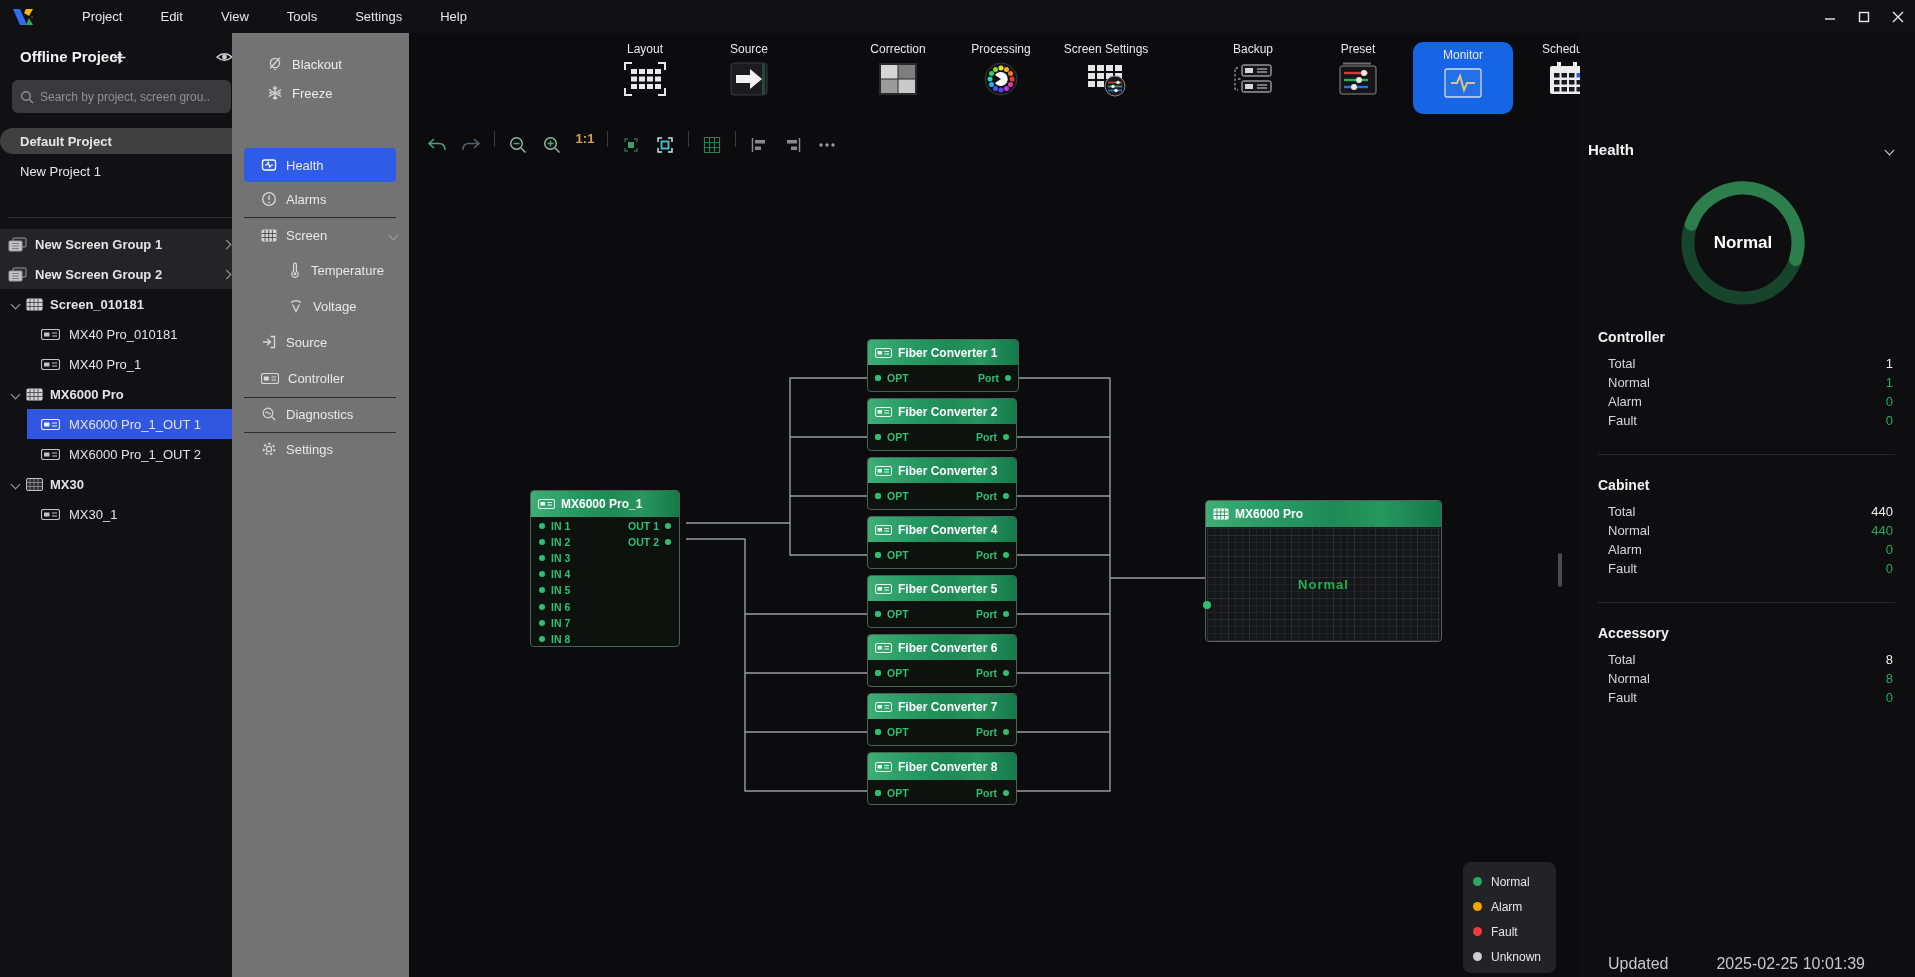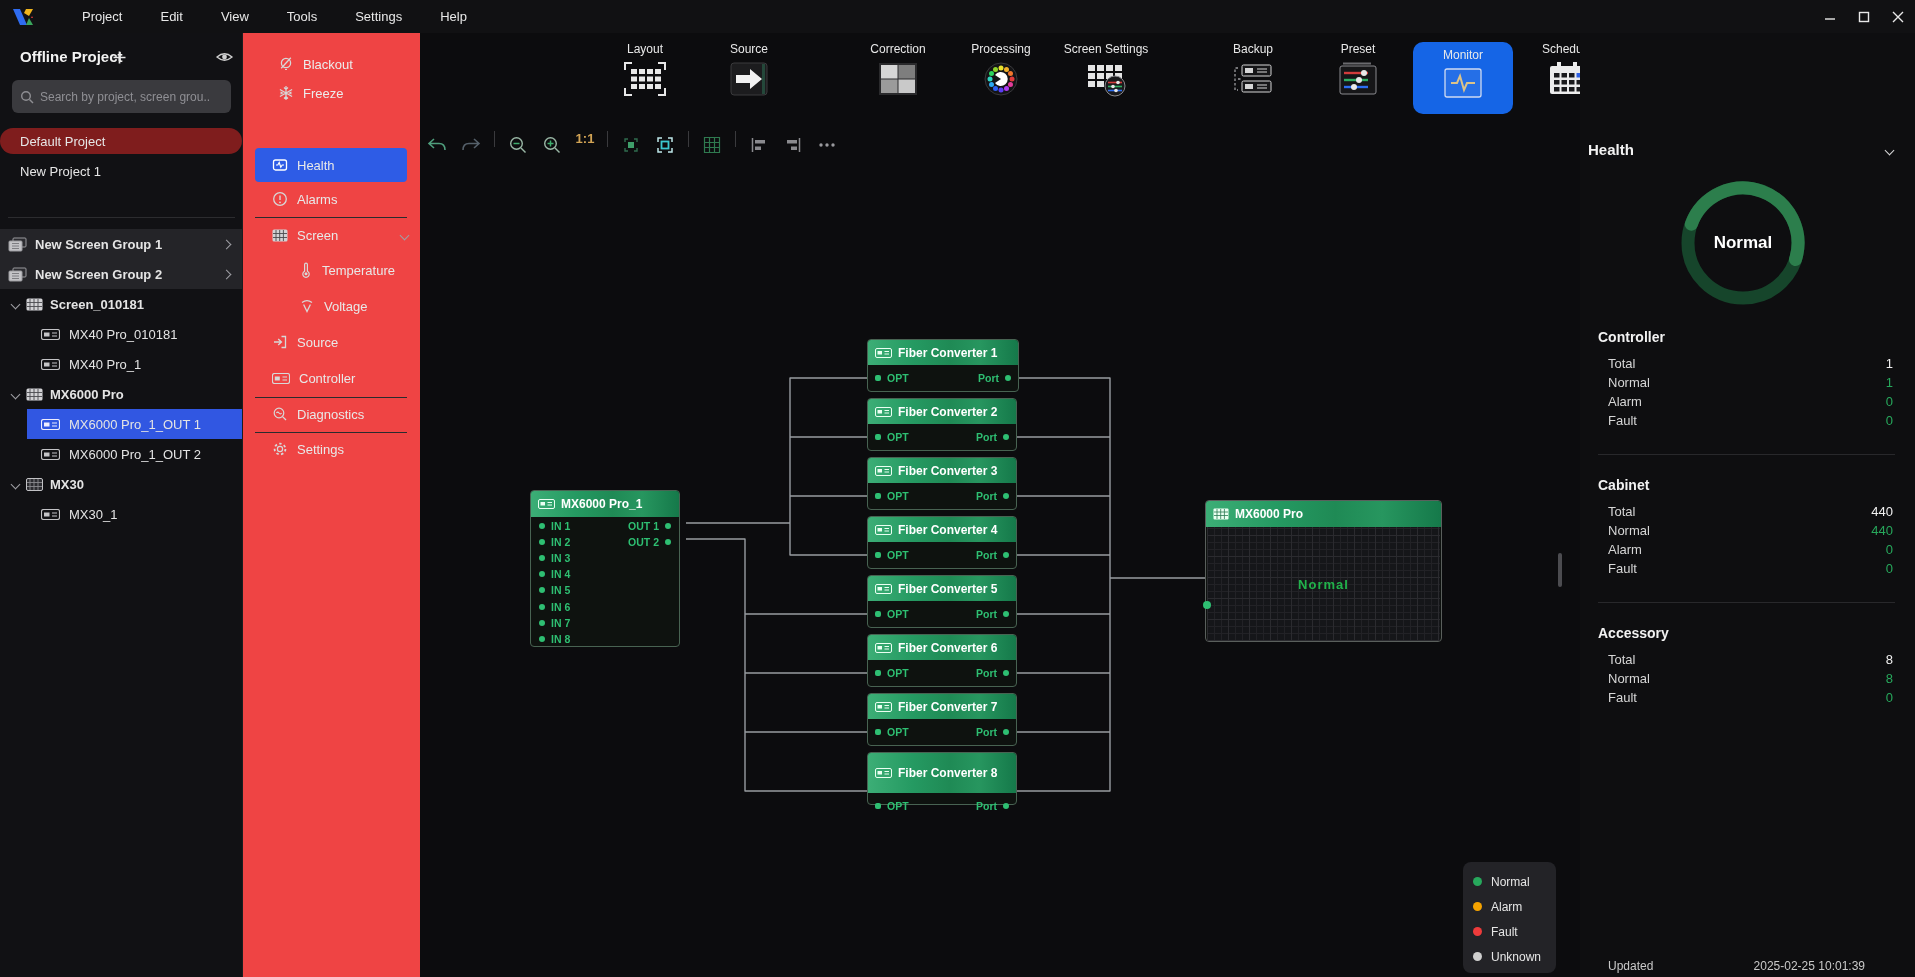--- a/index.html
+++ b/index.html
@@ -17,35 +17,35 @@
   
   .sidebar { position:absolute; left:0; top:33px; width:243px; height:944px; background:#111114; border-right:1px solid #1c1c1f; }
   .sb-head { position:absolute; left:0; top:10px; width:100%; height:30px; }
   .sb-title { position:absolute; left:20px; top:5px; font-size:15px; font-weight:700; color:#f2f2f2; }
   .plus-ic { position:absolute; left:112px; top:7px; }
   .eye-ic { position:absolute; left:216px; top:7px; }
   .searchbox { position:absolute; left:12px; top:47px; width:219px; height:33px; background:#3a3a3e; border-radius:6px; display:flex; align-items:center; padding:0 8px; gap:6px; }
   .searchbox input { background:transparent; border:none; outline:none; color:#d8d8d8; font-size:12px; width:170px; font-family:"Liberation Sans",sans-serif; }
   .searchbox input::placeholder { color:#8f8f94; }
   .proj-row { position:absolute; left:0; width:100%; height:26px; display:flex; align-items:center; padding-left:20px; font-size:13px; }
-  .proj-sel { background:#7f1d1d; font-weight:400;border-radius:13px; }
+  .proj-sel { background:#404040; font-weight:700;border-radius:13px; }
   .sb-divider { position:absolute; left:8px; top:184px; width:227px; height:1px; background:#2c2c2f; }
   .tree { position:absolute; left:0; top:196px; width:100%; }
   .tree-row { height:30px; display:flex; align-items:center; font-size:13px; color:#e4e4e4; position:relative; }
   .tree-row.grp { background:#242428; font-weight:700; padding-left:8px; gap:8px; }
   .tree-row.scr { font-weight:700; padding-left:12px; gap:7px; }
   .tree-row.dev { padding-left:41px; gap:9px; }
   .tree-row.selected { background:#3157e2; margin-left:27px; padding-left:14px; }
   .chev { width:7px; height:7px; border-right:1.6px solid #9f9fa4; border-bottom:1.6px solid #9f9fa4; display:inline-block; }
   .chev.right { transform:rotate(-45deg); }
   .chev.down { transform:rotate(45deg); }
   .grp .chev.right { position:absolute; right:12px; }
 
   
-  .tools { position:absolute; left:243px; top:33px; width:177px; height:944px; background:#ef4444; }
+  .tools { position:absolute; left:232px; top:33px; width:177px; height:944px; background:#737373; }
   .qa-row { position:absolute; left:35px; height:26px; display:flex; align-items:center; gap:9px; font-size:13px; color:#ececec; }
   .mm-row { position:absolute; left:12px; width:152px; height:34px; display:flex; align-items:center; gap:9px; font-size:13px; color:#e8e8e8; padding-left:17px; border-radius:4px; }
   .mm-row.sub { padding-left:44px; }
   .mm-row.sel { background:#2e5ce6; }
   .mm-div { position:absolute; left:12px; width:152px; height:1px; background:#2b2b2e; }
   .mm-chev { position:absolute; left:146px; }
 
   
   .ribbon-item { position:absolute; top:40px; width:110px; height:72px; display:flex; flex-direction:column; align-items:center;text-align:right; }
   .ribbon-item .rlabel { font-size:12px; color:#e8e8e8; height:18px; line-height:18px; }
@@ -87,21 +87,21 @@
   .hp-title { position:absolute; left:8px; top:108px; font-size:15px; font-weight:700; color:#f2f2f2; }
   .hp-chev { position:absolute; right:22px; top:114px; }
   .gauge-wrap { position:absolute; left:88px; top:135px; width:150px; height:150px; }
   .gauge-label { position:absolute; left:0; top:0; width:150px; height:150px; display:flex; align-items:center; justify-content:center; font-size:17px; font-weight:700; color:#fff; }
   .hp-sections { position:absolute; left:18px; top:296px; width:297px; }
   .sec-title { font-size:14px; font-weight:700; color:#f2f2f2; height:20px; margin-bottom:5px; }
   .stat-row { height:19px; display:flex; justify-content:space-between; align-items:center; font-size:13px; color:#d6d6d6; padding-left:10px; padding-right:2px; }
   .stat-row .val { color:#f0f0f0; }
   .stat-row .val.green { color:#27a85c; }
   .hp-divider { height:1px; background:#28282b; margin:24px 0 22px 0; }
-  .updated { position:absolute; left:28px; right:50px; bottom:4px; display:flex; justify-content:space-between; font-size:12px; color:#c9c9c9; }
+  .updated { position:absolute; left:28px; right:50px; bottom:4px; display:flex; justify-content:space-between; font-size:16px; color:#c9c9c9; }
 
   
   .legend { position:absolute; left:1463px; top:862px; width:93px; height:111px; background:#232327; border-radius:8px; padding:7px 0 0 10px; }
   .lg-row { height:25px; display:flex; align-items:center; gap:9px; font-size:12px; color:#e6e6e6; }
   .lg-dot { width:9px; height:9px; border-radius:50%; }
   .lg-normal { background:#27a85c; } .lg-alarm { background:#f5a300; } .lg-fault { background:#ee3b3b; } .lg-unknown { background:#cfcfcf; }
 
   .vscroll { position:absolute; left:1558px; top:553px; width:4px; height:34px; border-radius:2px; background:#4c4c50; }
 </style>
 </head>
@@ -755,21 +755,21 @@
         <span class="psq"></span>
         <span>OPT</span>
       </span>
       <span class="fc-port">
         <span>Port</span>
         <span class="pdot"></span>
       </span>
     </div>
 </div>
 <div class="node" style="left:867px; top:752px; width:150px; height:53px;">
-  <div class="node-head" style="height:40px;">
+  <div class="node-head" style="height:27px;">
       <svg width="17" height="10" viewBox="0 0 17 10">
         <rect x="0.5" y="0.5" width="16" height="9" rx="1.5" fill="none" stroke="#eafff2"></rect>
         <rect x="2.5" y="3" width="4.5" height="3.5" fill="#eafff2"></rect>
         <path d="M9.5,3.5 H14 M9.5,6 H14" stroke="#eafff2"></path>
       </svg>
       <span>Fiber Converter 8</span>
     </div>
   <div class="fc-body">
       <span class="fc-port">
         <span class="psq"></span>

